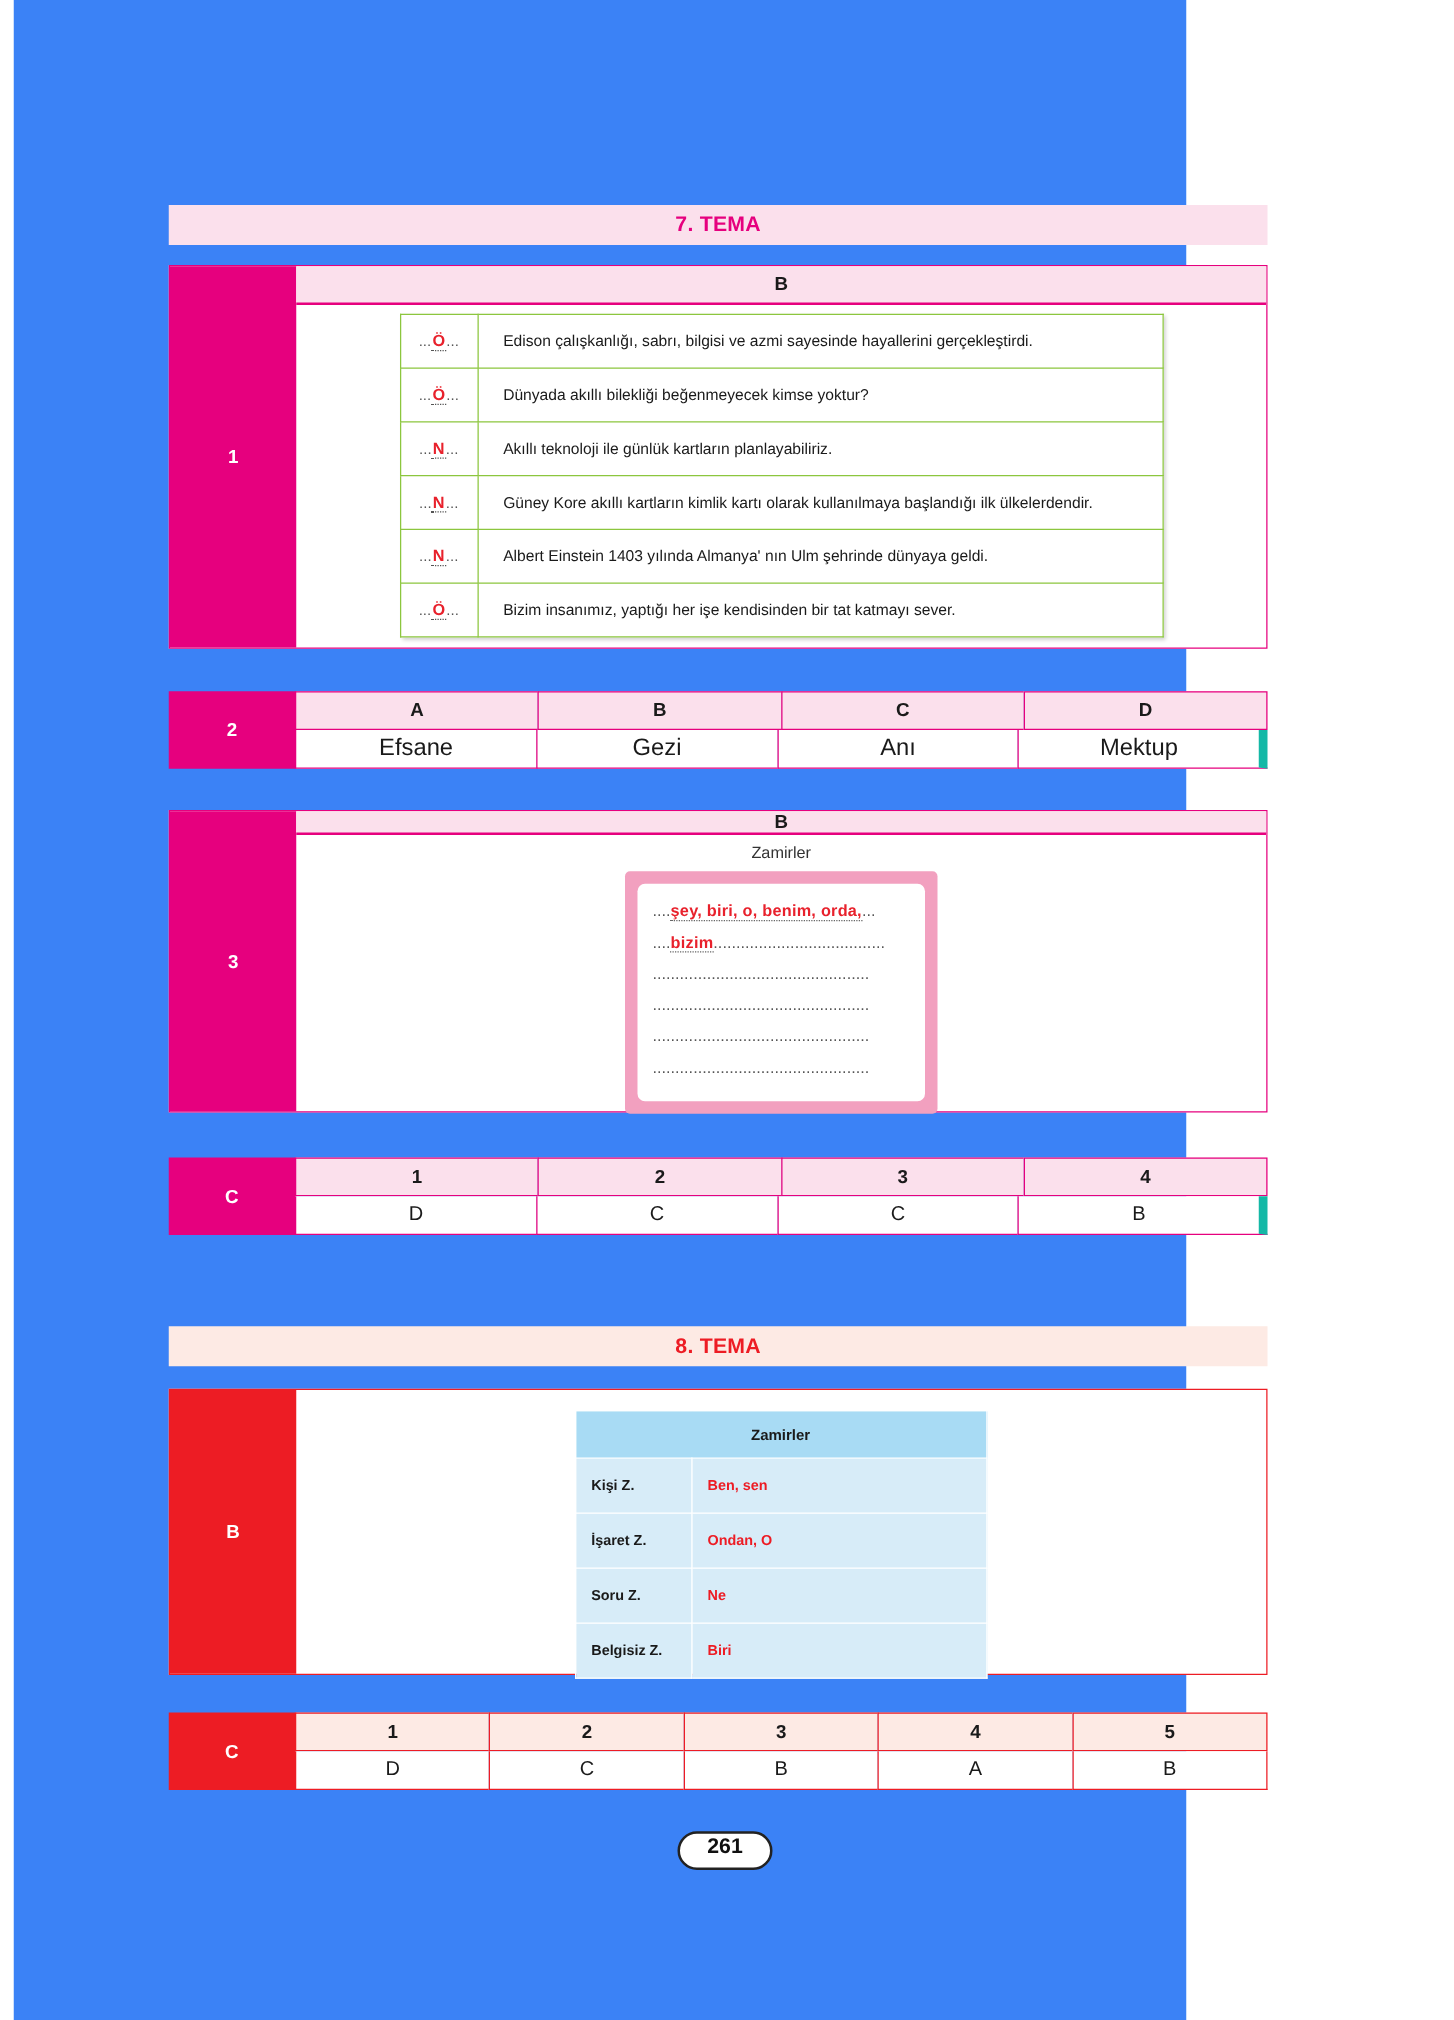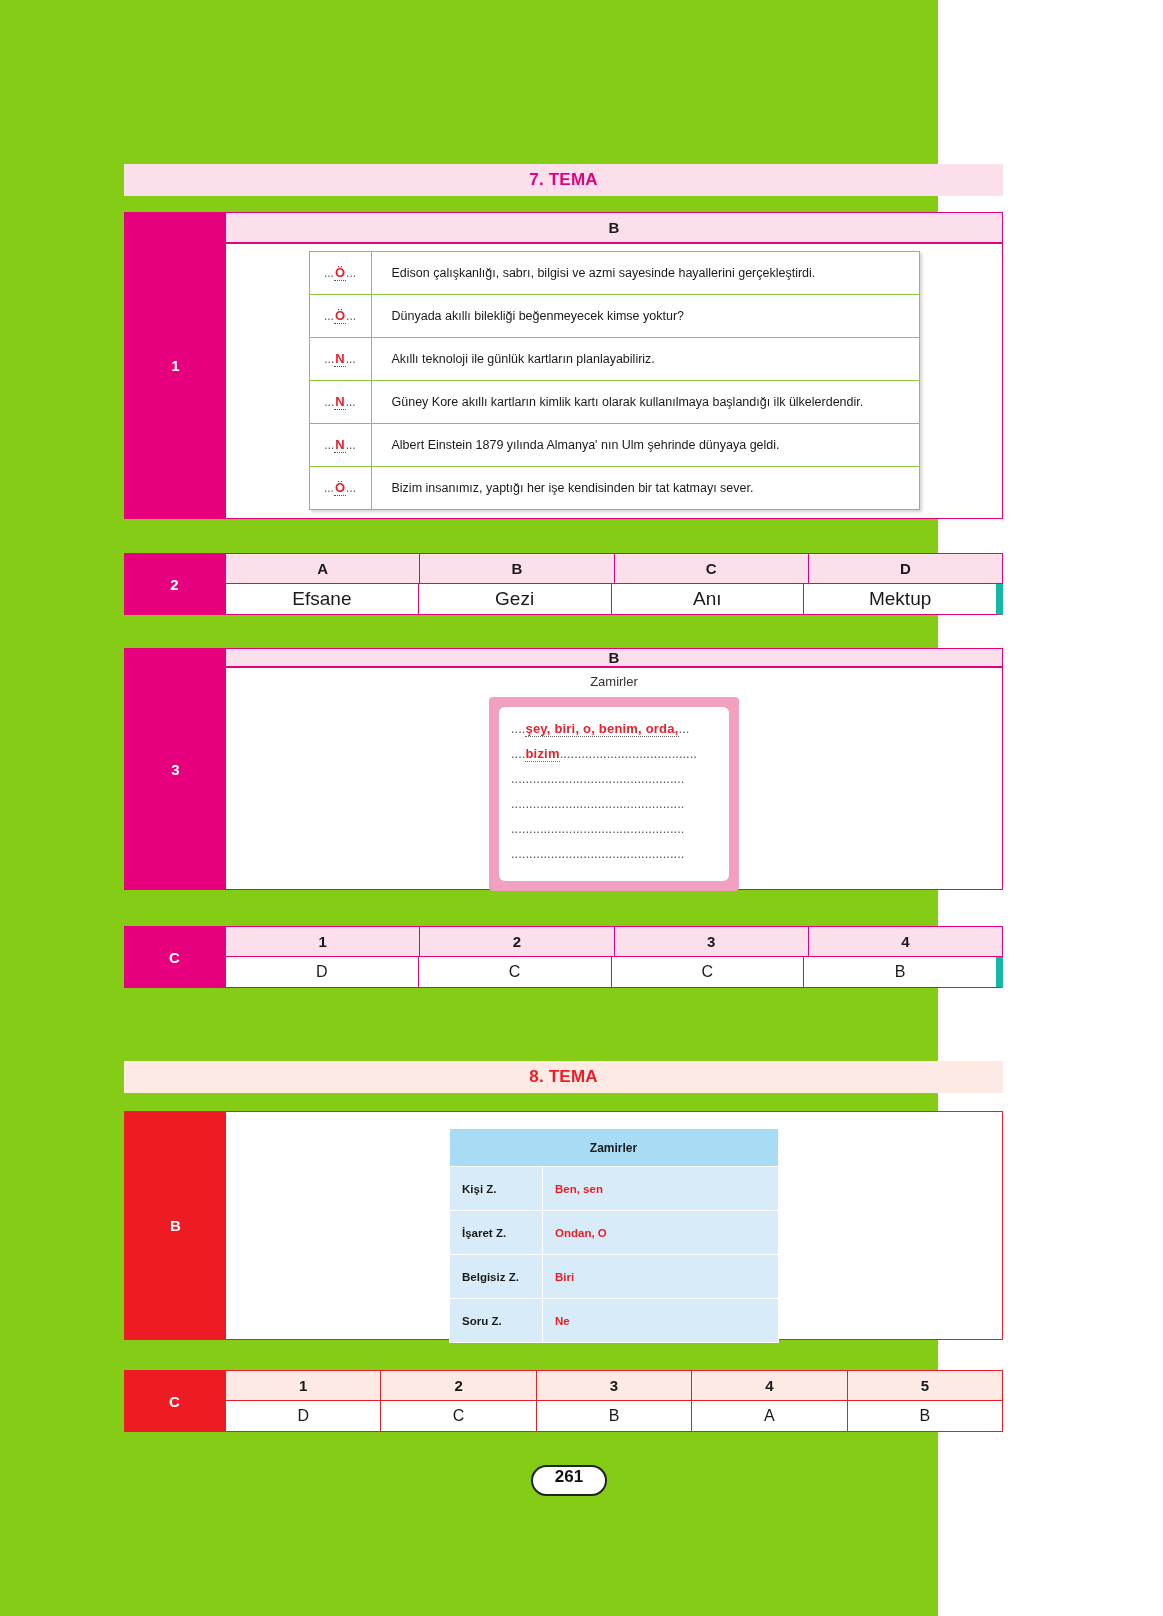--- a/index.html
+++ b/index.html
@@ -7,23 +7,23 @@
   body {
     width: 1163px;
     height: 1616px;
     background: #ffffff;
     font-family: "Liberation Sans", sans-serif;
     color: #1a1a1a;
     position: relative;
   }
   .page {
     position: absolute;
-    left: 0; top: 0;
+    left: 11px; top: 0;
     width: 938px; height: 1616px;
-    background: #84cc16;
+    background: #3b82f6;
   }
 
   
   .tema-banner {
     position: absolute;
     left: 124px;
     width: 879px;
     height: 32px;
     display: flex;
     align-items: center;
@@ -290,21 +290,21 @@
               <tr>
                 <td class="mark"><span class="dots">...</span><b>N</b><span class="dots">...</span></td>
                 <td class="txt">Akıllı teknoloji ile günlük kartların planlayabiliriz.</td>
               </tr>
               <tr>
                 <td class="mark"><span class="dots">...</span><b>N</b><span class="dots">...</span></td>
                 <td class="txt">Güney Kore akıllı kartların kimlik kartı olarak kullanılmaya başlandığı ilk ülkelerdendir.</td>
               </tr>
               <tr>
                 <td class="mark"><span class="dots">...</span><b>N</b><span class="dots">...</span></td>
-                <td class="txt">Albert Einstein 1879 yılında Almanya' nın Ulm şehrinde dünyaya geldi.</td>
+                <td class="txt">Albert Einstein 1403 yılında Almanya' nın Ulm şehrinde dünyaya geldi.</td>
               </tr>
               <tr>
                 <td class="mark"><span class="dots">...</span><b>Ö</b><span class="dots">...</span></td>
                 <td class="txt">Bizim insanımız, yaptığı her işe kendisinden bir tat katmayı sever.</td>
               </tr>
             </tbody>
         </table>
       </div>
     </div>
   </div>
@@ -389,26 +389,26 @@
             </tr>
             <tr>
               <td class="lbl">Kişi Z.</td>
               <td class="val">Ben, sen</td>
             </tr>
             <tr>
               <td class="lbl">İşaret Z.</td>
               <td class="val">Ondan, O</td>
             </tr>
             <tr>
+              <td class="lbl">Soru Z.</td>
+              <td class="val">Ne</td>
+            </tr>
+            <tr>
               <td class="lbl">Belgisiz Z.</td>
               <td class="val">Biri</td>
-            </tr>
-            <tr>
-              <td class="lbl">Soru Z.</td>
-              <td class="val">Ne</td>
             </tr>
           </tbody>
       </table>
     </div>
   </div>
 
   <div class="ans-block" style="top:1370px;">
     <div class="tag red" style="height:62px;">
       <span>C</span>
     </div>

